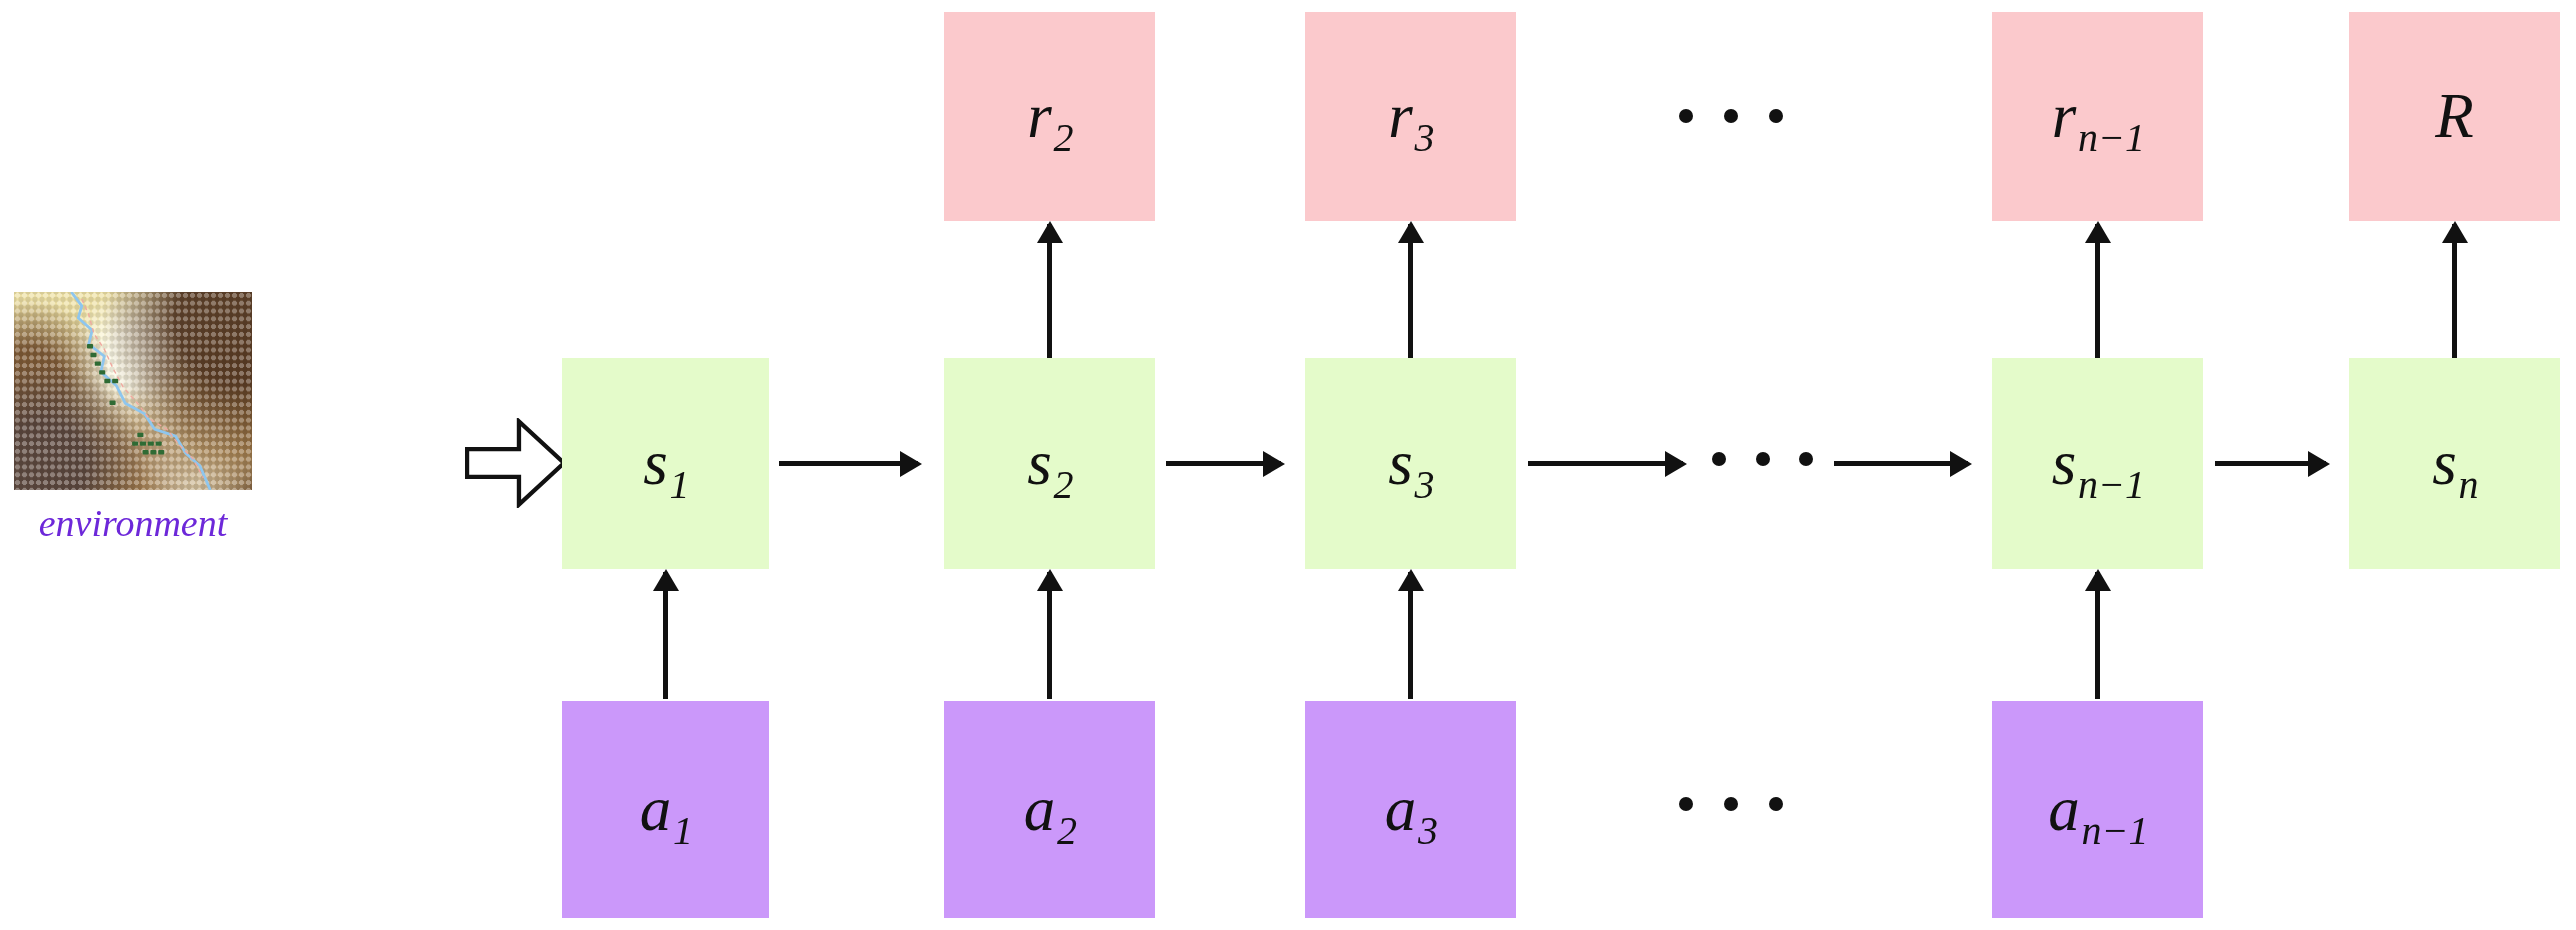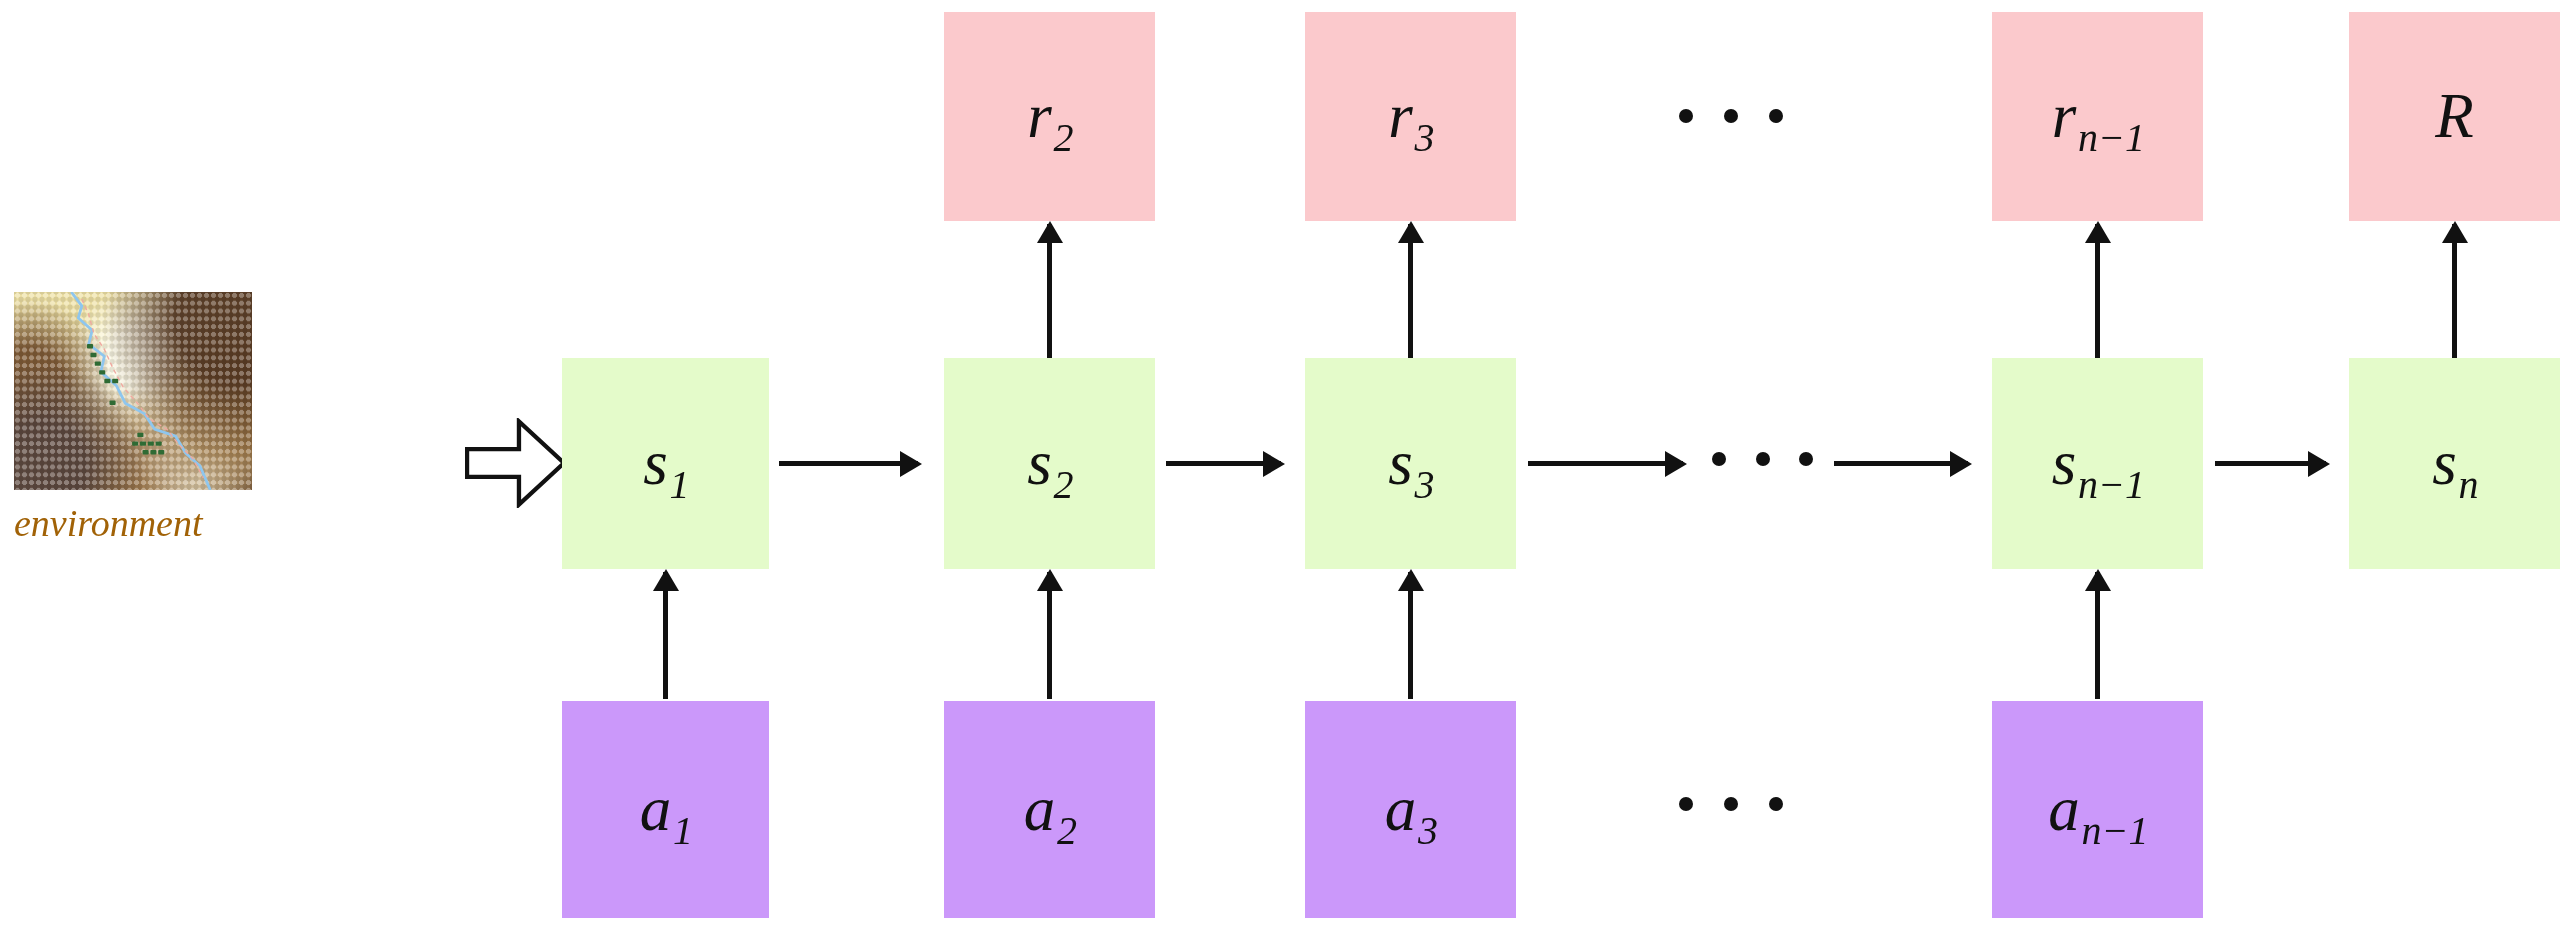--- a/index.html
+++ b/index.html
@@ -52,22 +52,22 @@
         linear-gradient(128deg,#efe2a6 0 28%,#f7efc0 42%,#ead89a 60%,#b08b4e 78%,#6b4a2c 100%);
   }
   
   #env-hex{position:absolute;inset:0;
       background-image:
         radial-gradient(circle at 3.5px 3.5px, rgba(255,255,255,.30) 0 2.3px, rgba(255,255,255,0) 2.6px),
         radial-gradient(circle at 3.5px 3.5px, rgba(0,0,0,.10) 0 2.8px, rgba(0,0,0,0) 3.1px);
       background-size:7px 7.8px, 7px 7.8px;
       background-position:0 0, 3.5px 3.9px;}
   #env-river{position:absolute;inset:0;}
-  #env-label{position:absolute;left:0;top:209px;width:238px;
-      font-style:italic;font-size:38px;color:#a16207;
+  #env-label{position:absolute;left:0;top:209px;width:238px;text-align:center;
+      font-style:italic;font-size:38px;color:#6d28d9;
       font-family:"Liberation Serif","DejaVu Serif",serif;}
 
   
   #env-arrow{position:absolute;left:465px;top:418px;width:101px;height:90px;}
 </style>
 </head>
 <body>
 
 <div id="stage">
 

